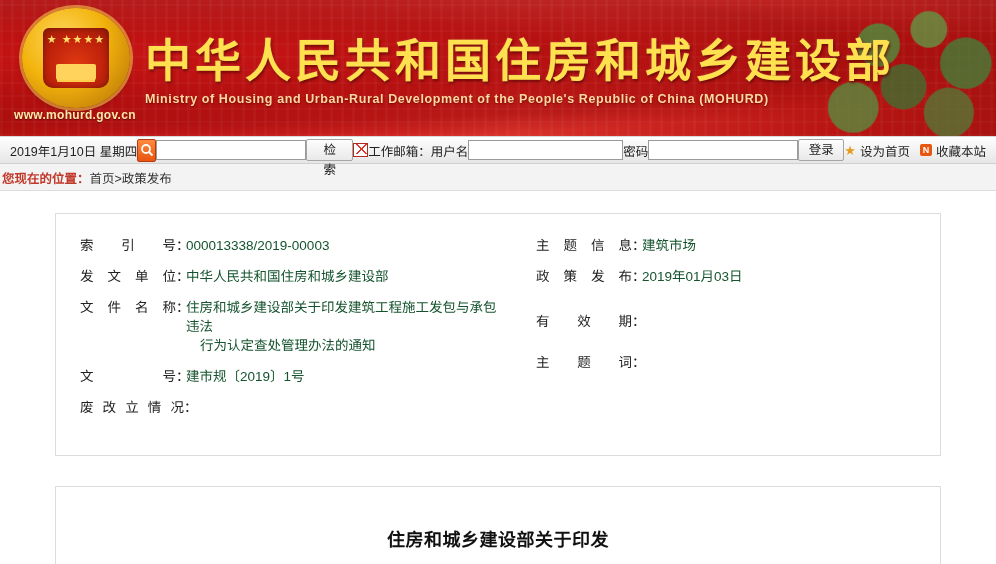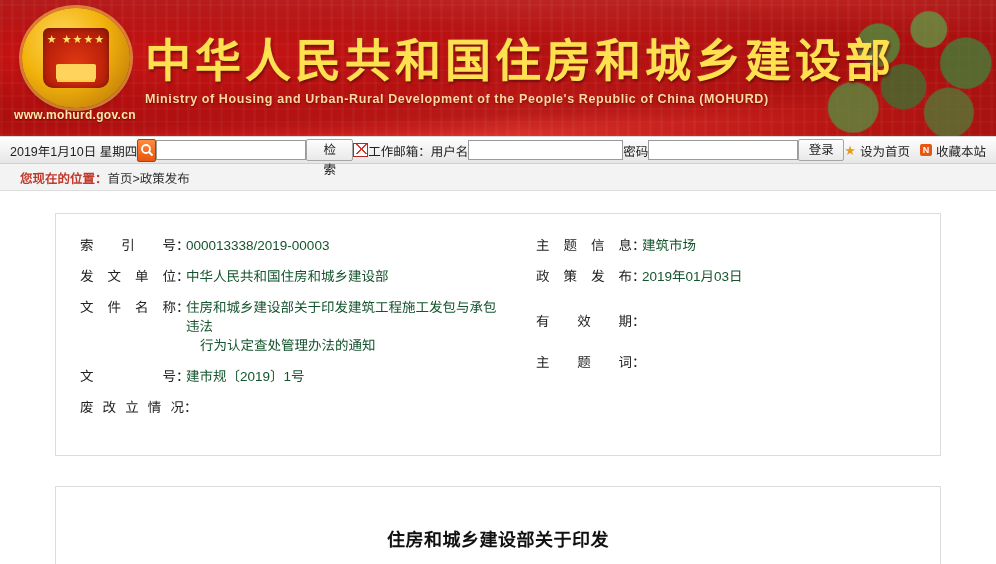--- a/index.html
+++ b/index.html
@@ -114,21 +114,21 @@
   .tb-link{display:flex;align-items:center;gap:4px;cursor:pointer;color:#222;white-space:nowrap;}
   .home-star{color:#e79a1a;font-size:13px;line-height:13px;}
   .fav-icon{
     width:12px;height:12px;border-radius:2px;background:#e8560f;color:#fff;
     font-size:9px;line-height:12px;text-align:center;font-weight:bold;
   }
   
   .crumb-bar{
     width:996px;height:27px;box-sizing:border-box;
     background:#f3f3f3;border-bottom:1px solid #dcdcdc;
-    display:flex;align-items:center;padding-left:20px;font-size:12.5px;
+    display:flex;align-items:center;padding-left:2px;font-size:12.5px;
   }
   .crumb-label{color:#c0392b;font-weight:bold;}
   .crumb-path{color:#333;}
   
   .content{width:996px;background:#fff;padding-top:22px;}
   .panel{
     width:886px;margin:0 auto;box-sizing:border-box;
     border:1px solid #dcdcdc;background:#fff;
   }
   .meta-panel{padding:22px 0 26px 0;}

